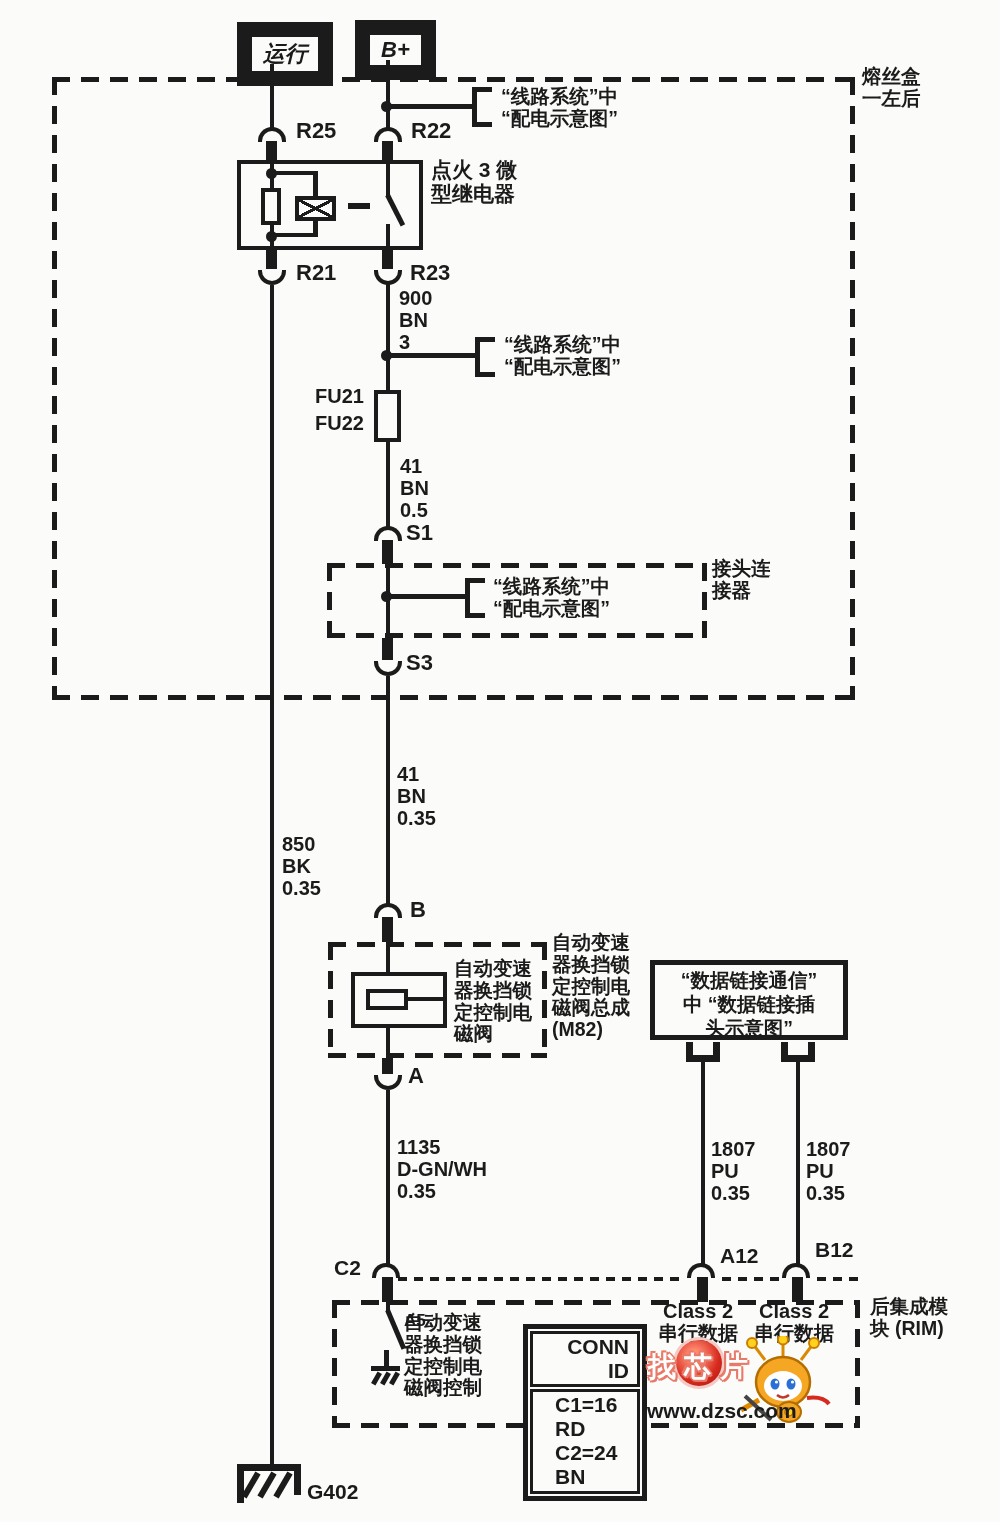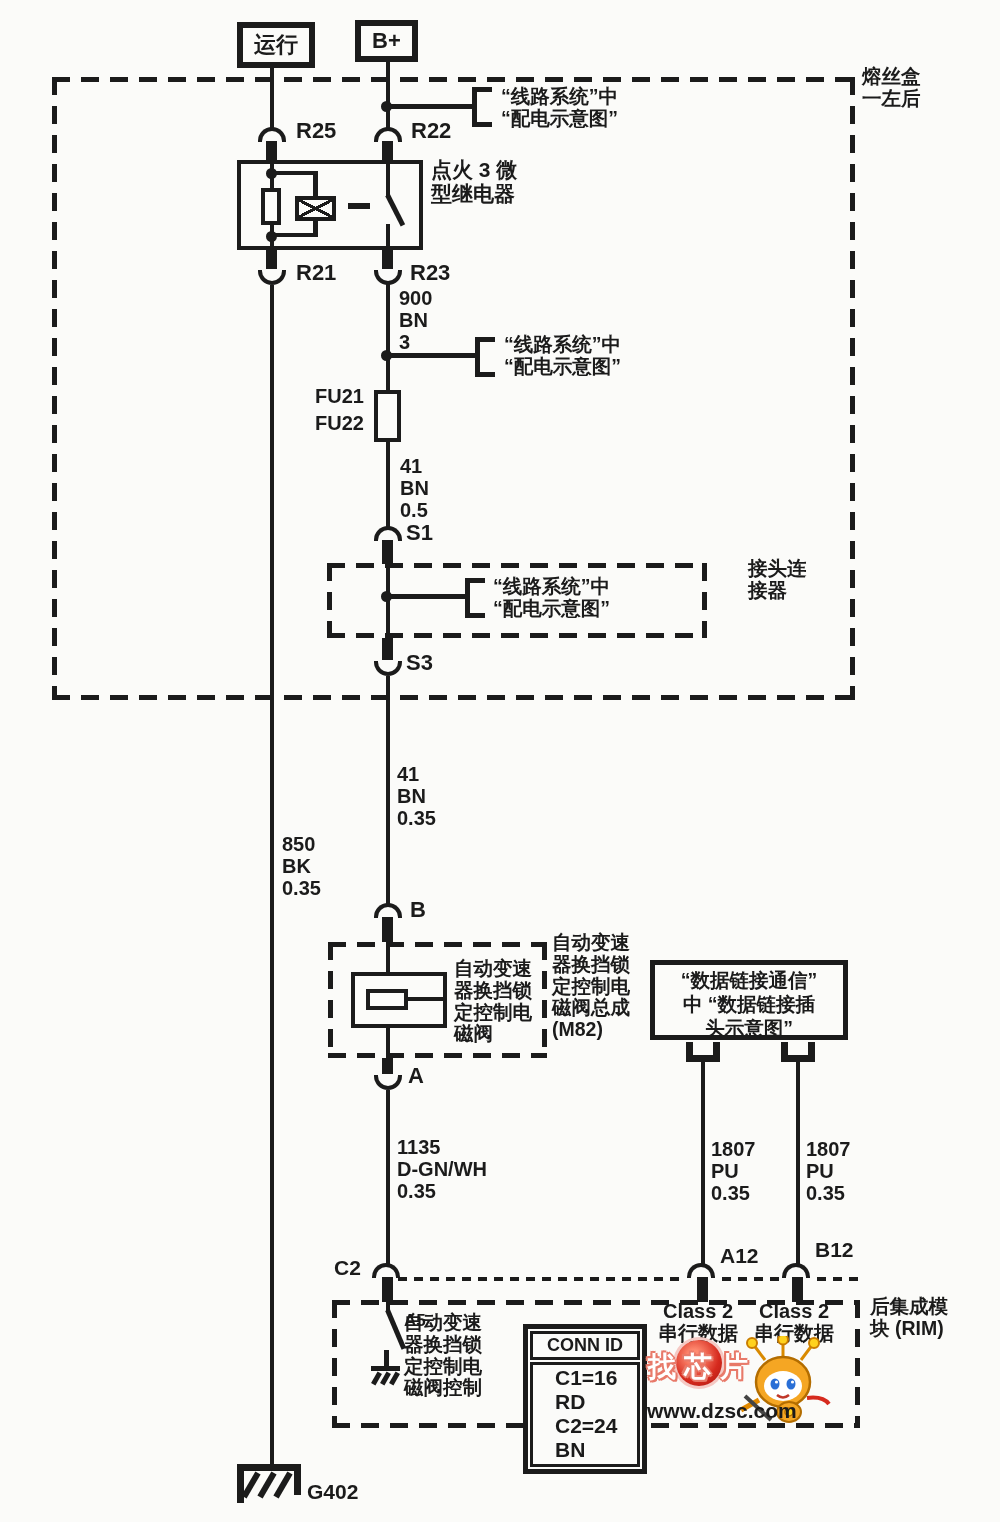--- a/index.html
+++ b/index.html
@@ -31,25 +31,25 @@
       repeating-linear-gradient(90deg,var(--ink) 0 18px,transparent 18px 29px),
       repeating-linear-gradient(90deg,var(--ink) 0 18px,transparent 18px 29px),
       repeating-linear-gradient(180deg,var(--ink) 0 18px,transparent 18px 29px),
       repeating-linear-gradient(180deg,var(--ink) 0 18px,transparent 18px 29px);
     background-size:100% 5px,100% 5px,5px 100%,5px 100%;
     background-position:0 0,0 100%,0 0,100% 0;
     background-repeat:no-repeat;
   }
   .dotted{position:absolute;height:4px;
     background:repeating-linear-gradient(90deg,var(--ink) 0 9px,transparent 9px 16px);}
-  .ptag{position:absolute;background:var(--ink);padding:6px;}
+  .ptag{position:absolute;background:var(--ink);padding:15px;font-style:italic;}
   .ptag-inner{background:var(--paper);padding:2px 11px;font-size:22px;font-weight:bold;text-align:center;}
   .blade{position:absolute;width:5px;background:var(--ink);transform-origin:50% 0;}
   .conn-table{position:absolute;border:5px solid var(--ink);background:var(--paper);}
-  .conn-title{border:3px solid var(--ink);margin:2px;padding:1px 8px;font-size:18px;font-weight:bold;text-align:center;}
+  .conn-title{border:3px solid var(--ink);margin:2px;padding:1px 8px;font-size:21px;font-weight:bold;text-align:right;}
   .conn-rows{border:3px solid var(--ink);margin:0 2px 2px 2px;padding:1px 22px;font-size:21px;font-weight:bold;line-height:1.15;}
   .prong{position:absolute;background:var(--ink);}
 </style>
 </head>
 <body>
 
 <div id="stage">
 
   <div class="ptag" style="left:237px;top:22px;">
     <div class="ptag-inner">运行</div>
@@ -122,21 +122,21 @@
   <div class="wv" style="left:386px;top:442px;height:86px;"></div>
   <div class="lbl" style="left:400px;top:455px;">41
 BN
 0.5</div>
 
   <div class="arcn" style="left:374px;top:526px;"></div>
   <div class="lbl" style="left:406px;top:521px;font-size:22px;">S1</div>
   <div class="stub" style="left:382px;top:540px;height:24px;"></div>
 
   <div class="dashbox" style="left:327px;top:563px;width:380px;height:75px;"></div>
-  <div class="lbl cjk" style="left:748px;top:558px;">接头连
+  <div class="lbl cjk" style="left:712px;top:558px;">接头连
 接器</div>
   <div class="wv" style="left:386px;top:563px;height:75px;"></div>
   <div class="dot" style="left:381px;top:591px;"></div>
   <div class="wh" style="left:390px;top:594px;width:75px;height:5px;"></div>
   <div class="bracket" style="left:465px;top:578px;"></div>
   <div class="lbl cjk" style="left:493px;top:576px;">“线路系统”中
 “配电示意图”</div>
 
   <div class="stub" style="left:382px;top:638px;height:22px;"></div>
   <div class="arcu" style="left:374px;top:661px;"></div>

